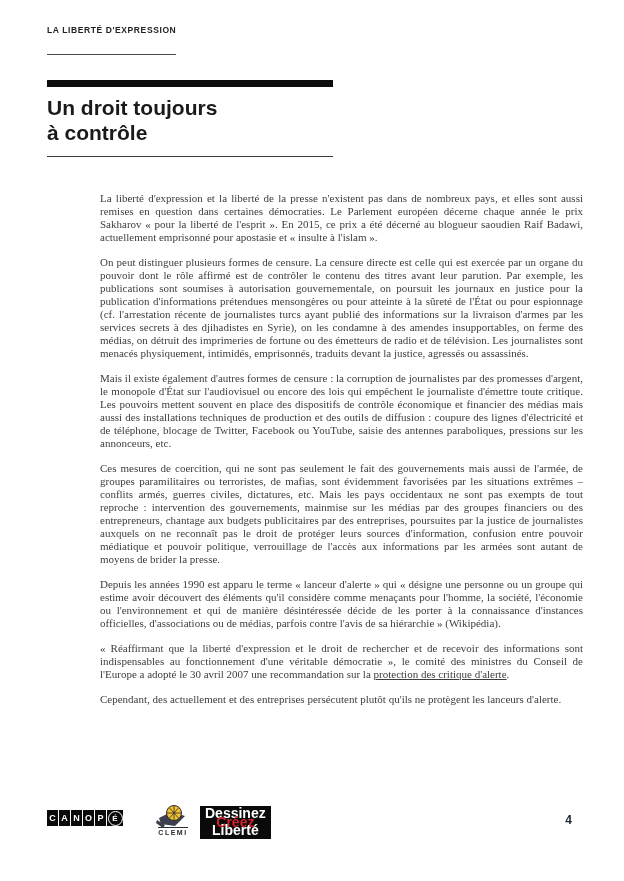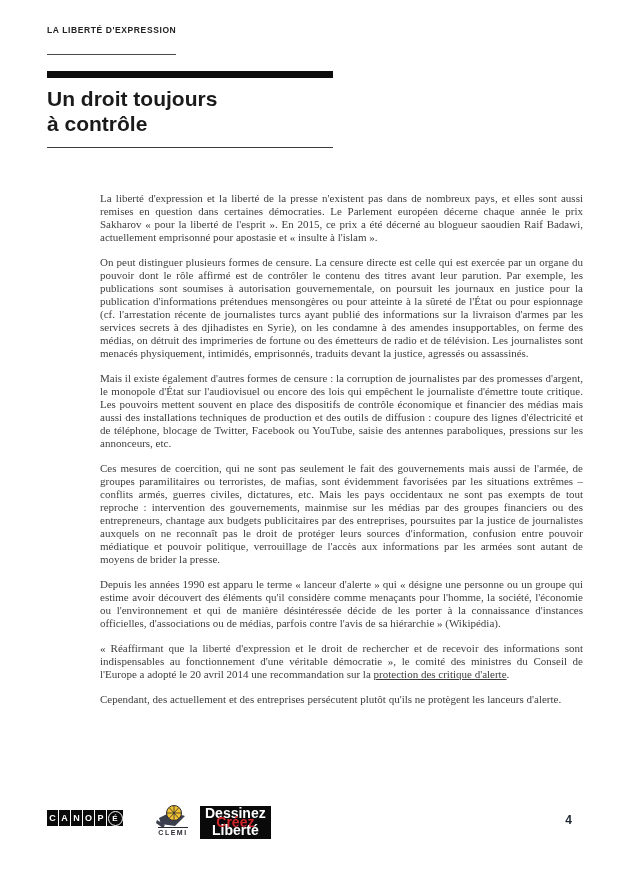--- a/index.html
+++ b/index.html
@@ -11,21 +11,21 @@
     font-family:"Liberation Sans",sans-serif;
     overflow:hidden;
   }
   .kicker{
     position:absolute;left:47px;top:25px;
     font-size:8.5px;font-weight:bold;letter-spacing:0.6px;
     color:#222;
     border-bottom:1.5px solid #4a4a4a;
     padding-bottom:19px;
   }
-  .title-block{position:absolute;left:47px;top:71px;width:286px;}
+  .title-block{position:absolute;left:47px;top:80px;width:286px;}
   .title-bar{height:7px;background:#0d0d0d;}
   .page-title{
     margin:8px 0 0 0;
     font-size:21px;line-height:25px;font-weight:bold;color:#1a1a1a;
     font-family:"Liberation Sans",sans-serif;
   }
   .title-rule{border-bottom:1px solid #3a3a3a;margin-top:11px;}
   .body-col{
     position:absolute;left:100px;top:180px;width:483px;
     font-family:"Liberation Serif","DejaVu Serif",serif;
@@ -89,21 +89,21 @@
     </h1>
     <div class="title-rule"></div>
   </div>
 
   <div class="body-col">
     <p>La liberté d'expression et la liberté de la presse n'existent pas dans de nombreux pays, et elles sont aussi remises en question dans certaines démocraties. Le Parlement européen décerne chaque année le prix Sakharov « pour la liberté de l'esprit ». En 2015, ce prix a été décerné au blogueur saoudien Raif Badawi, actuellement emprisonné pour apostasie et « insulte à l'islam ».</p>
     <p>On peut distinguer plusieurs formes de censure. La censure directe est celle qui est exercée par un organe du pouvoir dont le rôle affirmé est de contrôler le contenu des titres avant leur parution. Par exemple, les publications sont soumises à autorisation gouvernementale, on poursuit les journaux en justice pour la publication d'informations prétendues mensongères ou pour atteinte à la sûreté de l'État ou pour espionnage (cf. l'arrestation récente de journalistes turcs ayant publié des informations sur la livraison d'armes par les services secrets à des djihadistes en Syrie), on les condamne à des amendes insupportables, on ferme des médias, on détruit des imprimeries de fortune ou des émetteurs de radio et de télévision. Les journalistes sont menacés physiquement, intimidés, emprisonnés, traduits devant la justice, agressés ou assassinés.</p>
     <p>Mais il existe également d'autres formes de censure : la corruption de journalistes par des promesses d'argent, le monopole d'État sur l'audiovisuel ou encore des lois qui empêchent le journaliste d'émettre toute critique. Les pouvoirs mettent souvent en place des dispositifs de contrôle économique et financier des médias mais aussi des installations techniques de production et des outils de diffusion : coupure des lignes d'électricité et de téléphone, blocage de Twitter, Facebook ou YouTube, saisie des antennes paraboliques, pressions sur les annonceurs, etc.</p>
     <p>Ces mesures de coercition, qui ne sont pas seulement le fait des gouvernements mais aussi de l'armée, de groupes paramilitaires ou terroristes, de mafias, sont évidemment favorisées par les situations extrêmes – conflits armés, guerres civiles, dictatures, etc. Mais les pays occidentaux ne sont pas exempts de tout reproche : intervention des gouvernements, mainmise sur les médias par des groupes financiers ou des entrepreneurs, chantage aux budgets publicitaires par des entreprises, poursuites par la justice de journalistes auxquels on ne reconnaît pas le droit de protéger leurs sources d'information, confusion entre pouvoir médiatique et pouvoir politique, verrouillage de l'accès aux informations par les armées sont autant de moyens de brider la presse.</p>
     <p>Depuis les années 1990 est apparu le terme « lanceur d'alerte » qui « désigne une personne ou un groupe qui estime avoir découvert des éléments qu'il considère comme menaçants pour l'homme, la société, l'économie ou l'environnement et qui de manière désintéressée décide de les porter à la connaissance d'instances officielles, d'associations ou de médias, parfois contre l'avis de sa hiérarchie » (Wikipédia).</p>
-    <p><span>« Réaffirmant que la liberté d'expression et le droit de rechercher et de recevoir des informations sont indispensables au fonctionnement d'une véritable démocratie », le comité des ministres du Conseil de l'Europe a adopté le 20 avril 2014 une recommandation sur la </span><span class="inline-link">protection des critique d'alerte</span><span>.</span></p>
+    <p><span>« Réaffirmant que la liberté d'expression et le droit de rechercher et de recevoir des informations sont indispensables au fonctionnement d'une véritable démocratie », le comité des ministres du Conseil de l'Europe a adopté le 30 avril 2007 une recommandation sur la </span><span class="inline-link">protection des critique d'alerte</span><span>.</span></p>
     <p>Cependant, des actuellement et des entreprises persécutent plutôt qu'ils ne protègent les lanceurs d'alerte.</p>
   </div>
 
   <div class="footer-logos">
 
     <div class="canope-logo">
       <span class="canope-tile">C</span>
       <span class="canope-tile">A</span>
       <span class="canope-tile">N</span>
       <span class="canope-tile">O</span>

